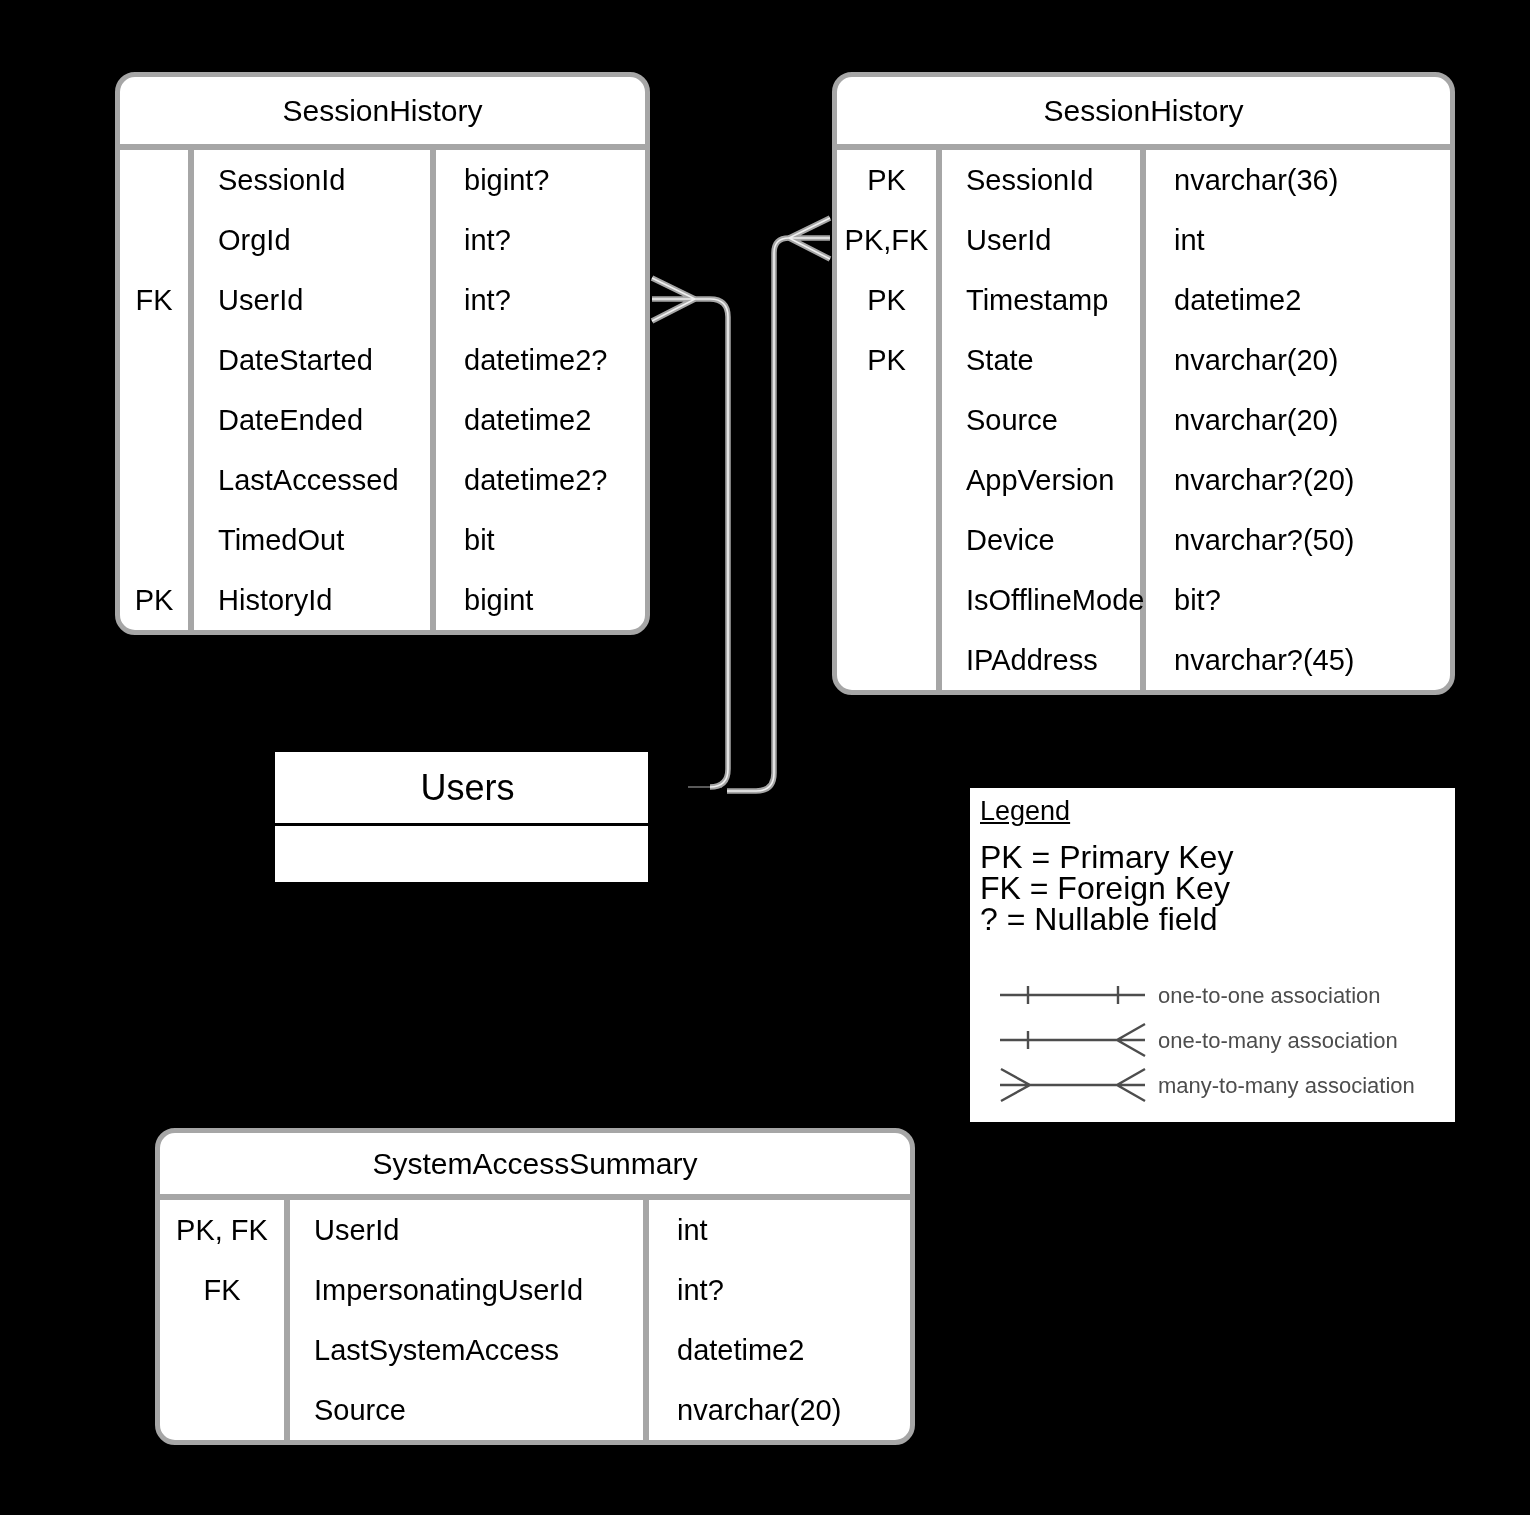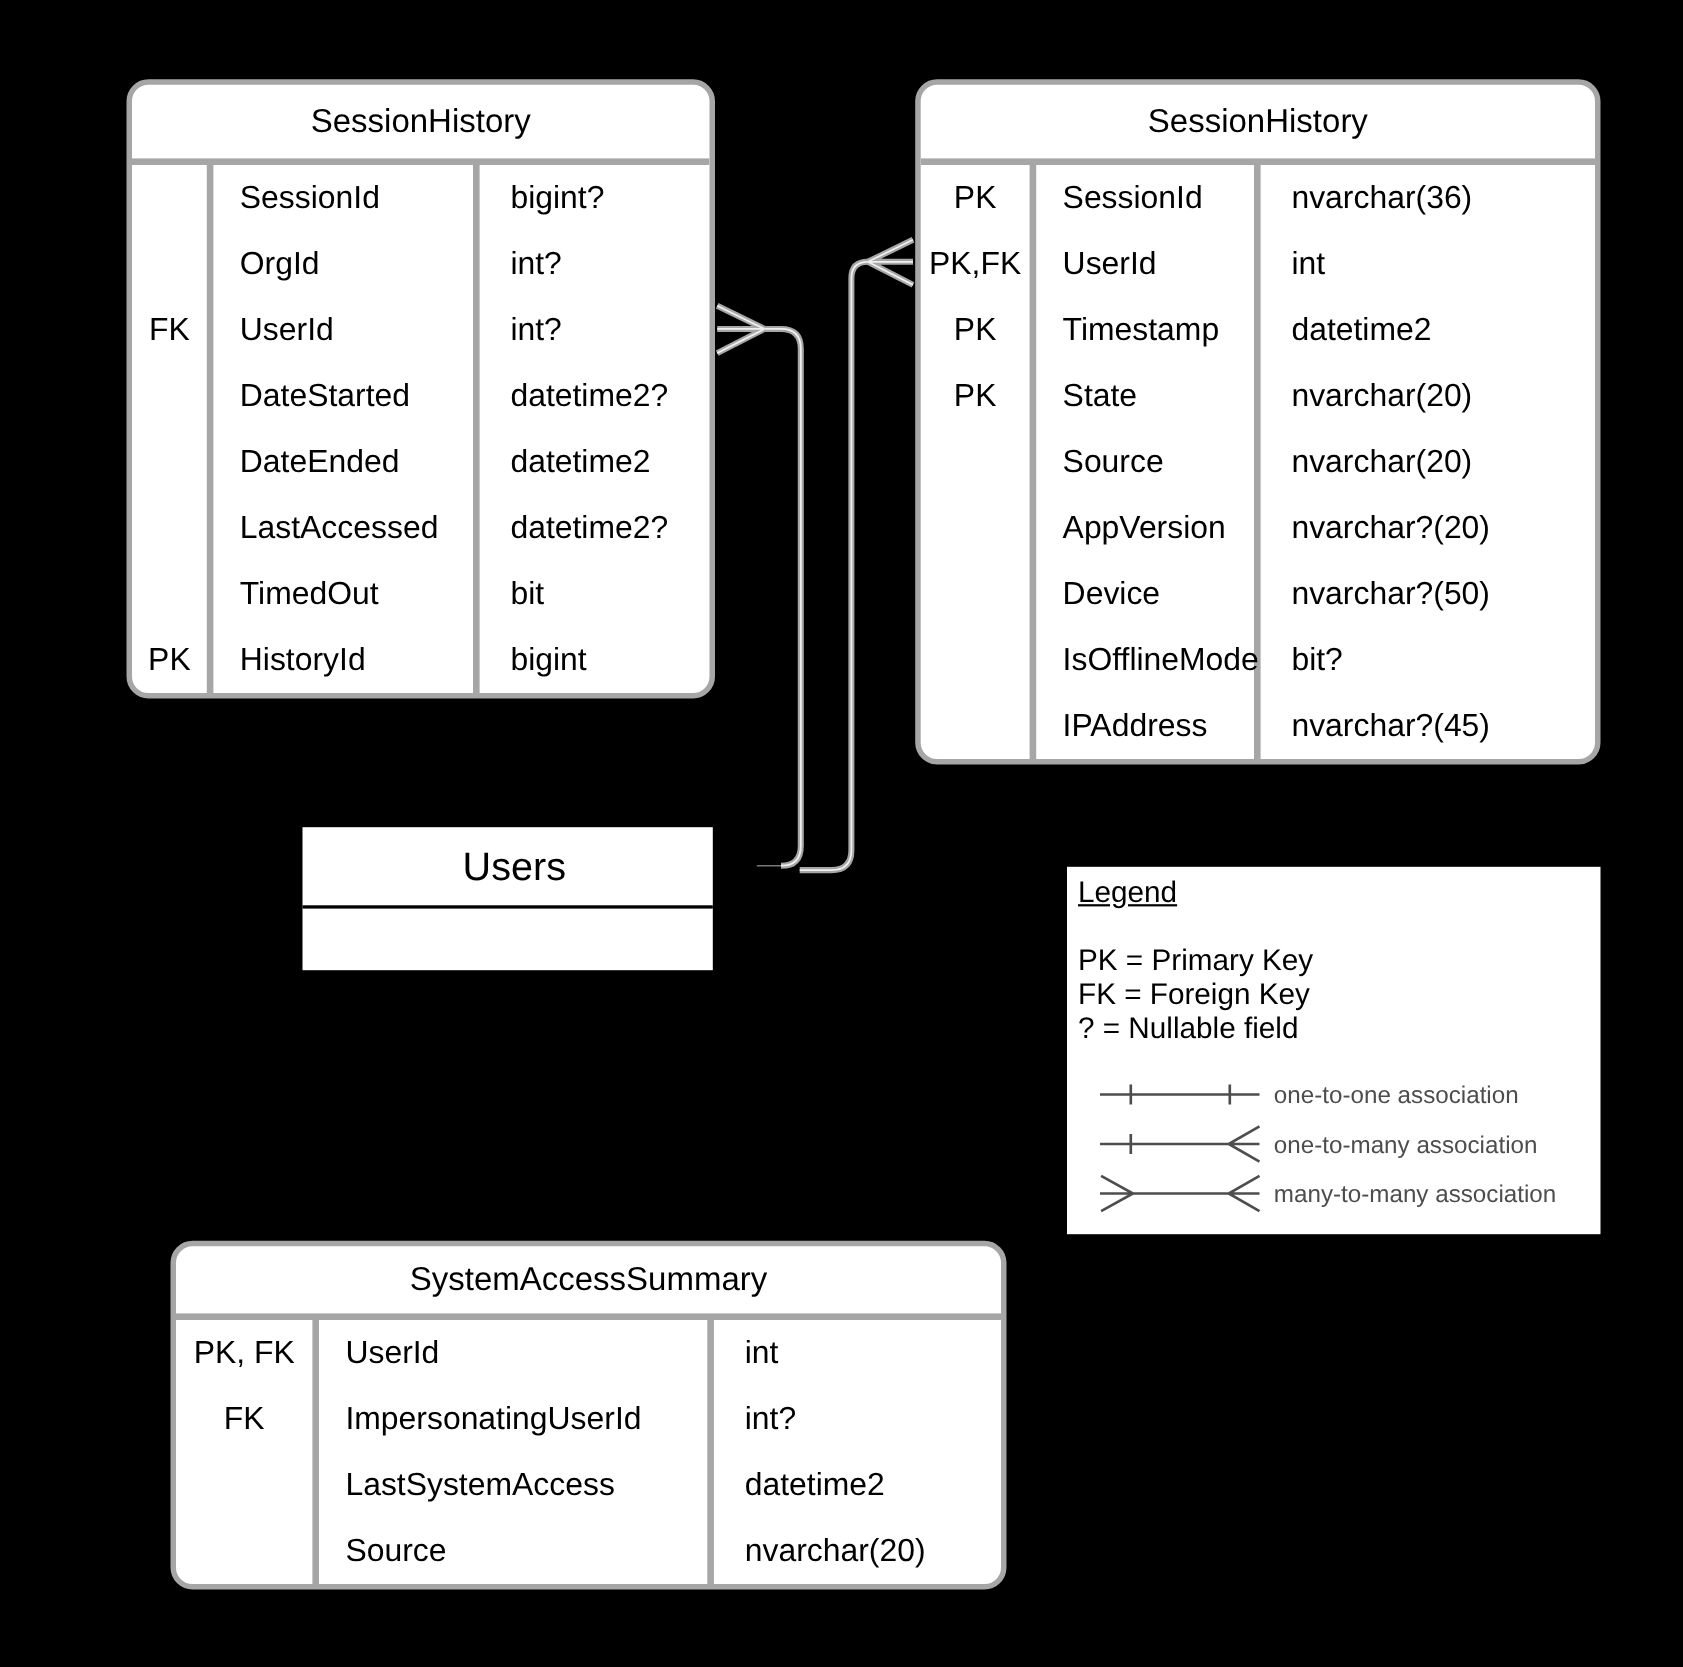--- a/index.html
+++ b/index.html
@@ -51,22 +51,22 @@
   .plain-divider{height:3px;background:#000;}
   
   .legend{
     position:absolute;background:#fff;color:#000;box-sizing:border-box;
   }
   .legend-title{
     position:absolute;left:10px;top:8px;
     font-size:27px;text-decoration:underline;
   }
   .legend-keys{
-    position:absolute;left:10px;top:70px;
-    font-size:27px;line-height:31px;
+    position:absolute;left:10px;top:54px;
+    font-size:32px;line-height:31px;
   }
   .legend-symbols{position:absolute;left:0;top:170px;}
   svg{display:block;}
   .conn-overlay{position:absolute;left:0;top:0;}
 </style>
 </head>
 <body>
 
 <svg class="conn-overlay" width="1530" height="1515" viewBox="0 0 1530 1515">
 

